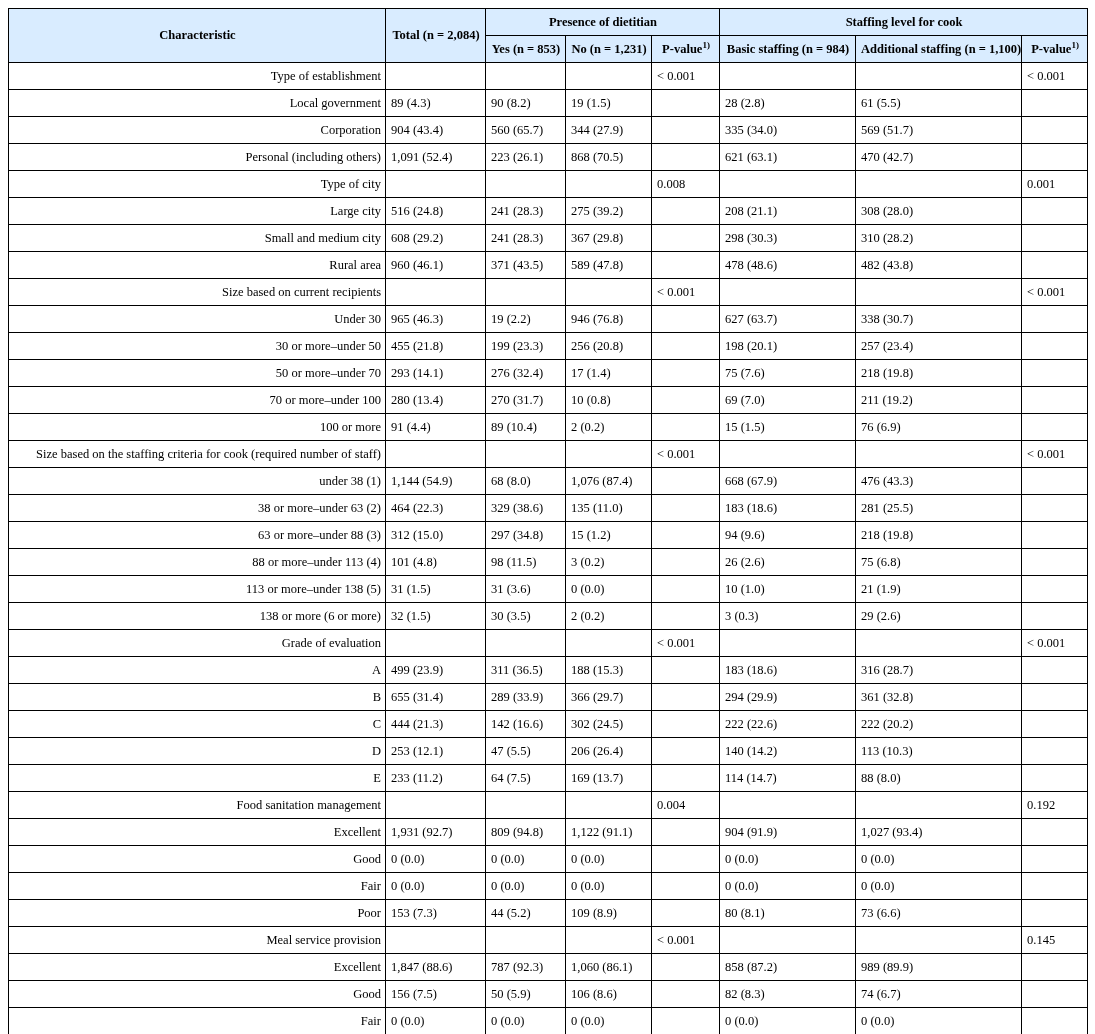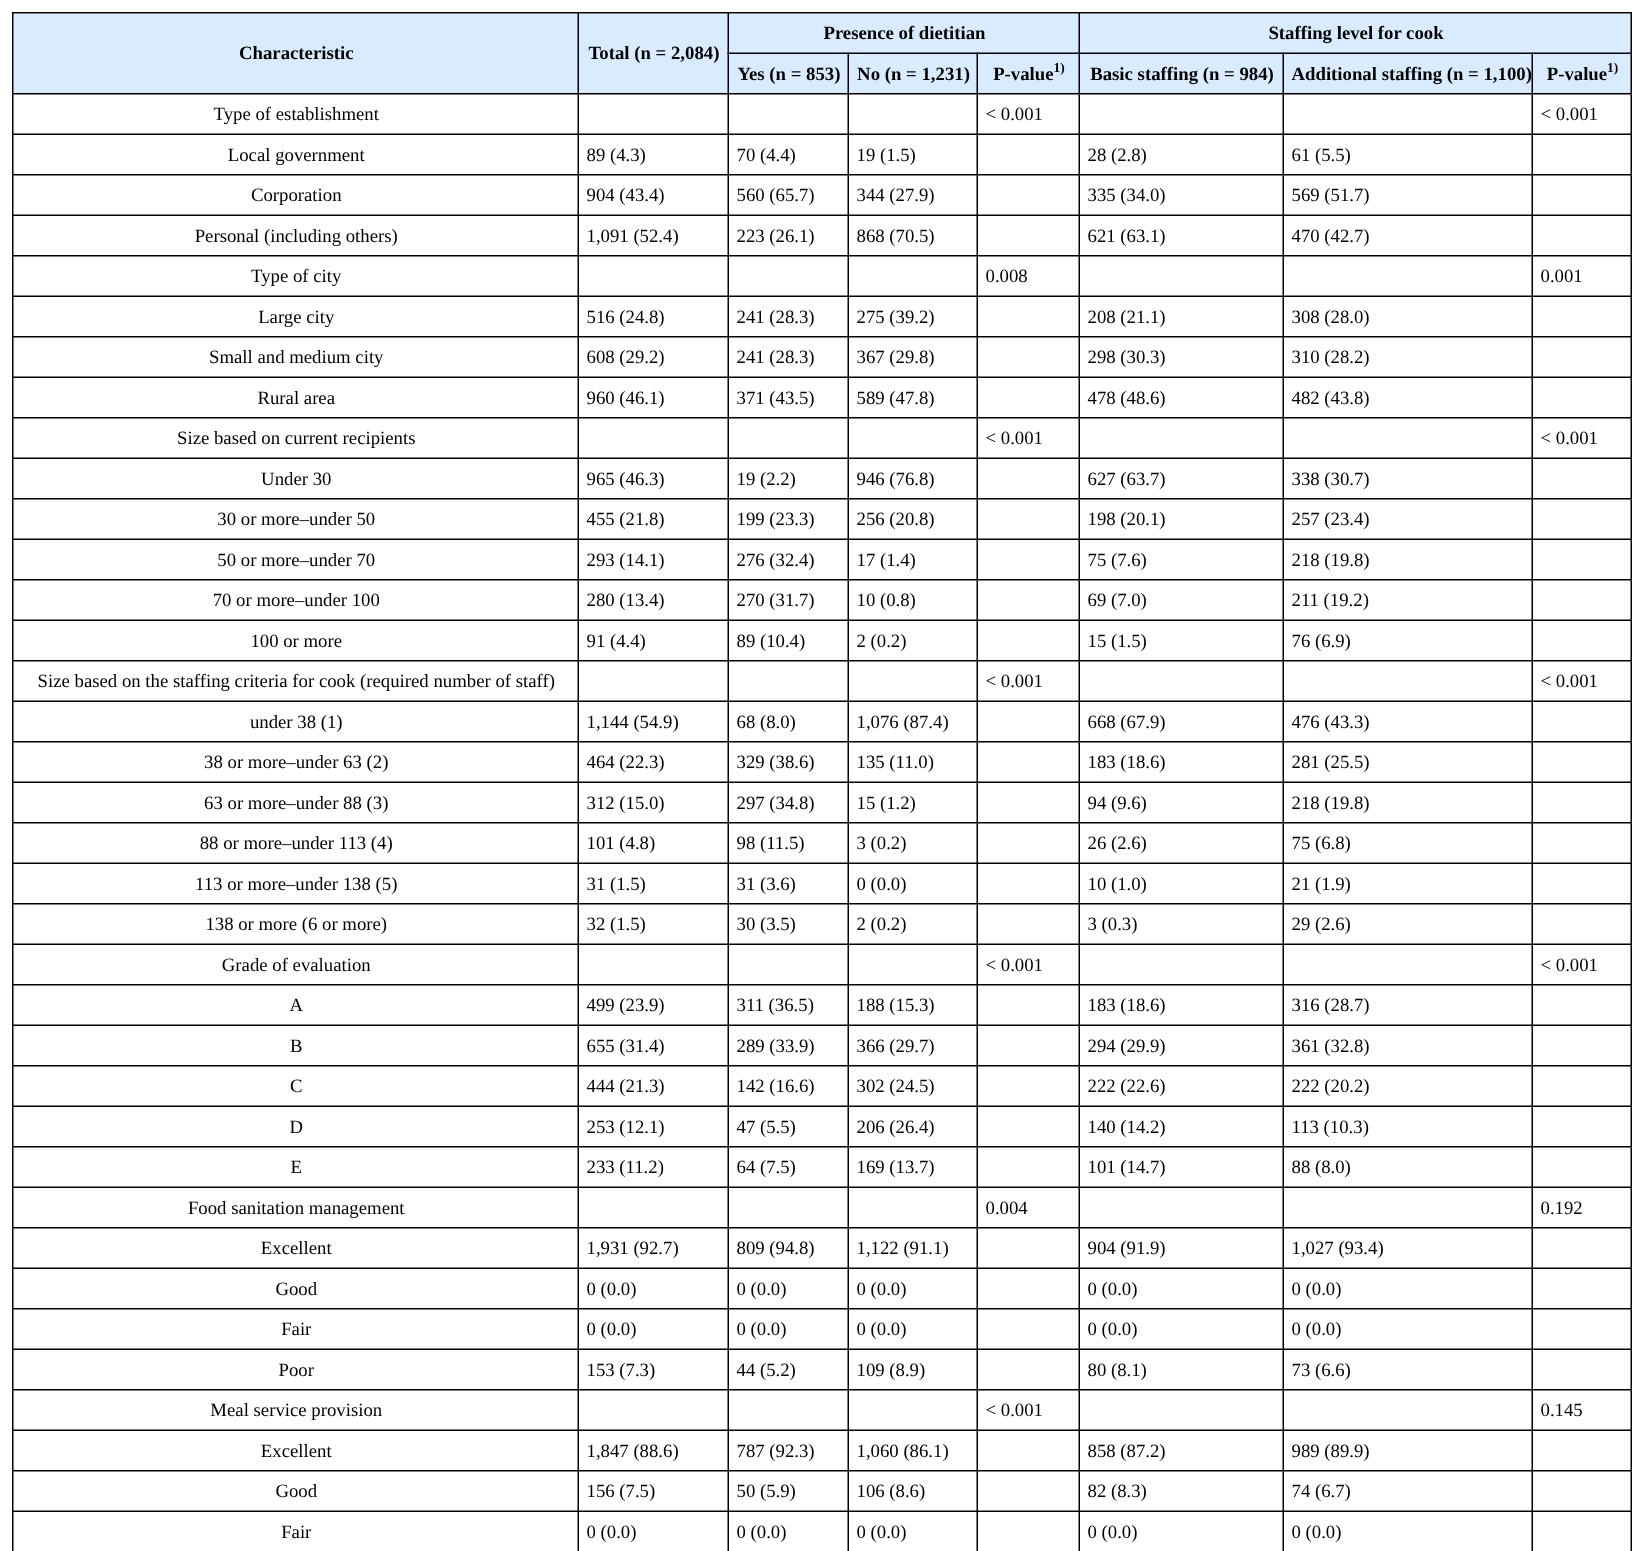--- a/index.html
+++ b/index.html
@@ -34,21 +34,21 @@
     height: 18px;
     overflow: hidden;
     white-space: nowrap;
   }
   table.data-table thead th {
     background: #d9ecff;
     font-weight: bold;
     text-align: center;
   }
   .grp-head { text-align: center !important; }
-  td.char-cell { text-align: center; border-radius: 10px; }
+  td.char-cell { text-align: right; border-radius: 10px; }
   sup { font-size: 9px; vertical-align: super; line-height: 0; }
 
   
   col.c-char   { width: 377px; }
   col.c-total  { width: 100px; }
   col.c-yes    { width: 80px; }
   col.c-no     { width: 86px; }
   col.c-p1     { width: 68px; }
   col.c-basic  { width: 136px; }
   col.c-addl   { width: 166px; }
@@ -92,21 +92,21 @@
           <td></td>
           <td></td>
           <td>&lt; 0.001</td>
           <td></td>
           <td></td>
           <td>&lt; 0.001</td>
         </tr>
         <tr>
           <td class="char-cell">Local government</td>
           <td>89 (4.3)</td>
-          <td>70 (4.4)</td>
+          <td>90 (8.2)</td>
           <td>19 (1.5)</td>
           <td></td>
           <td>28 (2.8)</td>
           <td>61 (5.5)</td>
           <td></td>
         </tr>
         <tr>
           <td class="char-cell">Corporation</td>
           <td>904 (43.4)</td>
           <td>560 (65.7)</td>
@@ -345,21 +345,21 @@
           <td>140 (14.2)</td>
           <td>113 (10.3)</td>
           <td></td>
         </tr>
         <tr>
           <td class="char-cell">E</td>
           <td>233 (11.2)</td>
           <td>64 (7.5)</td>
           <td>169 (13.7)</td>
           <td></td>
-          <td>101 (14.7)</td>
+          <td>114 (14.7)</td>
           <td>88 (8.0)</td>
           <td></td>
         </tr>
         <tr>
           <td class="char-cell">Food sanitation management</td>
           <td></td>
           <td></td>
           <td></td>
           <td>0.004</td>
           <td></td>

